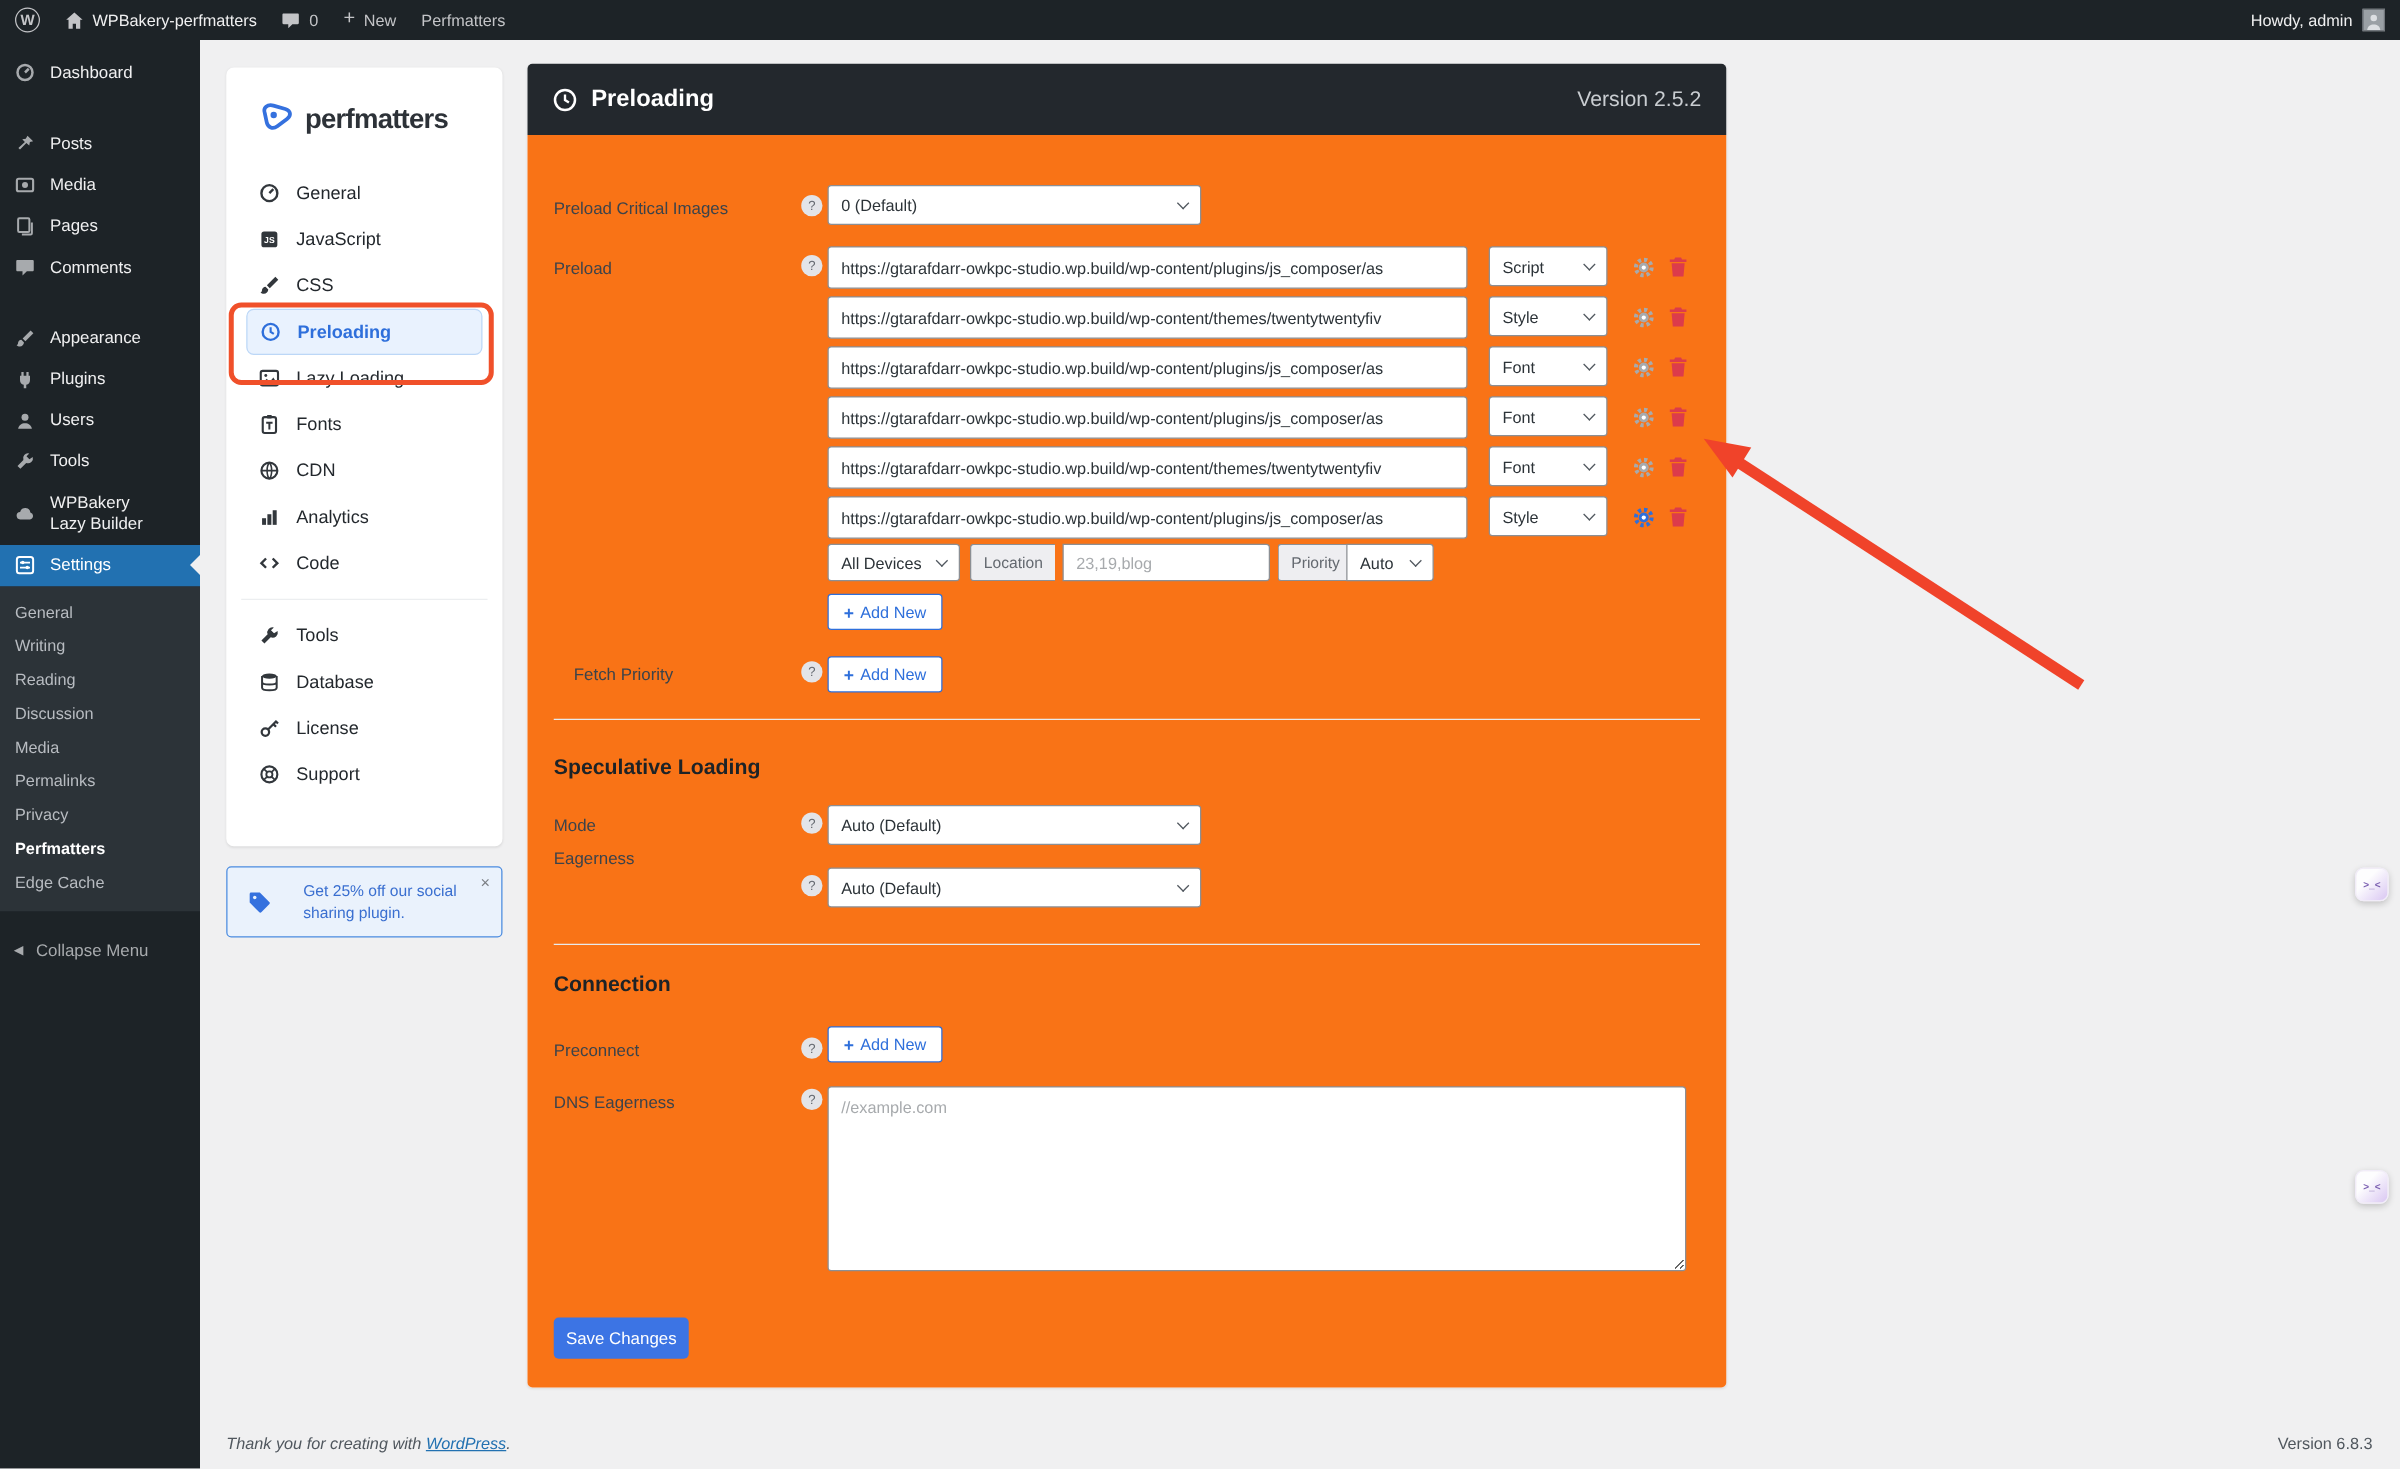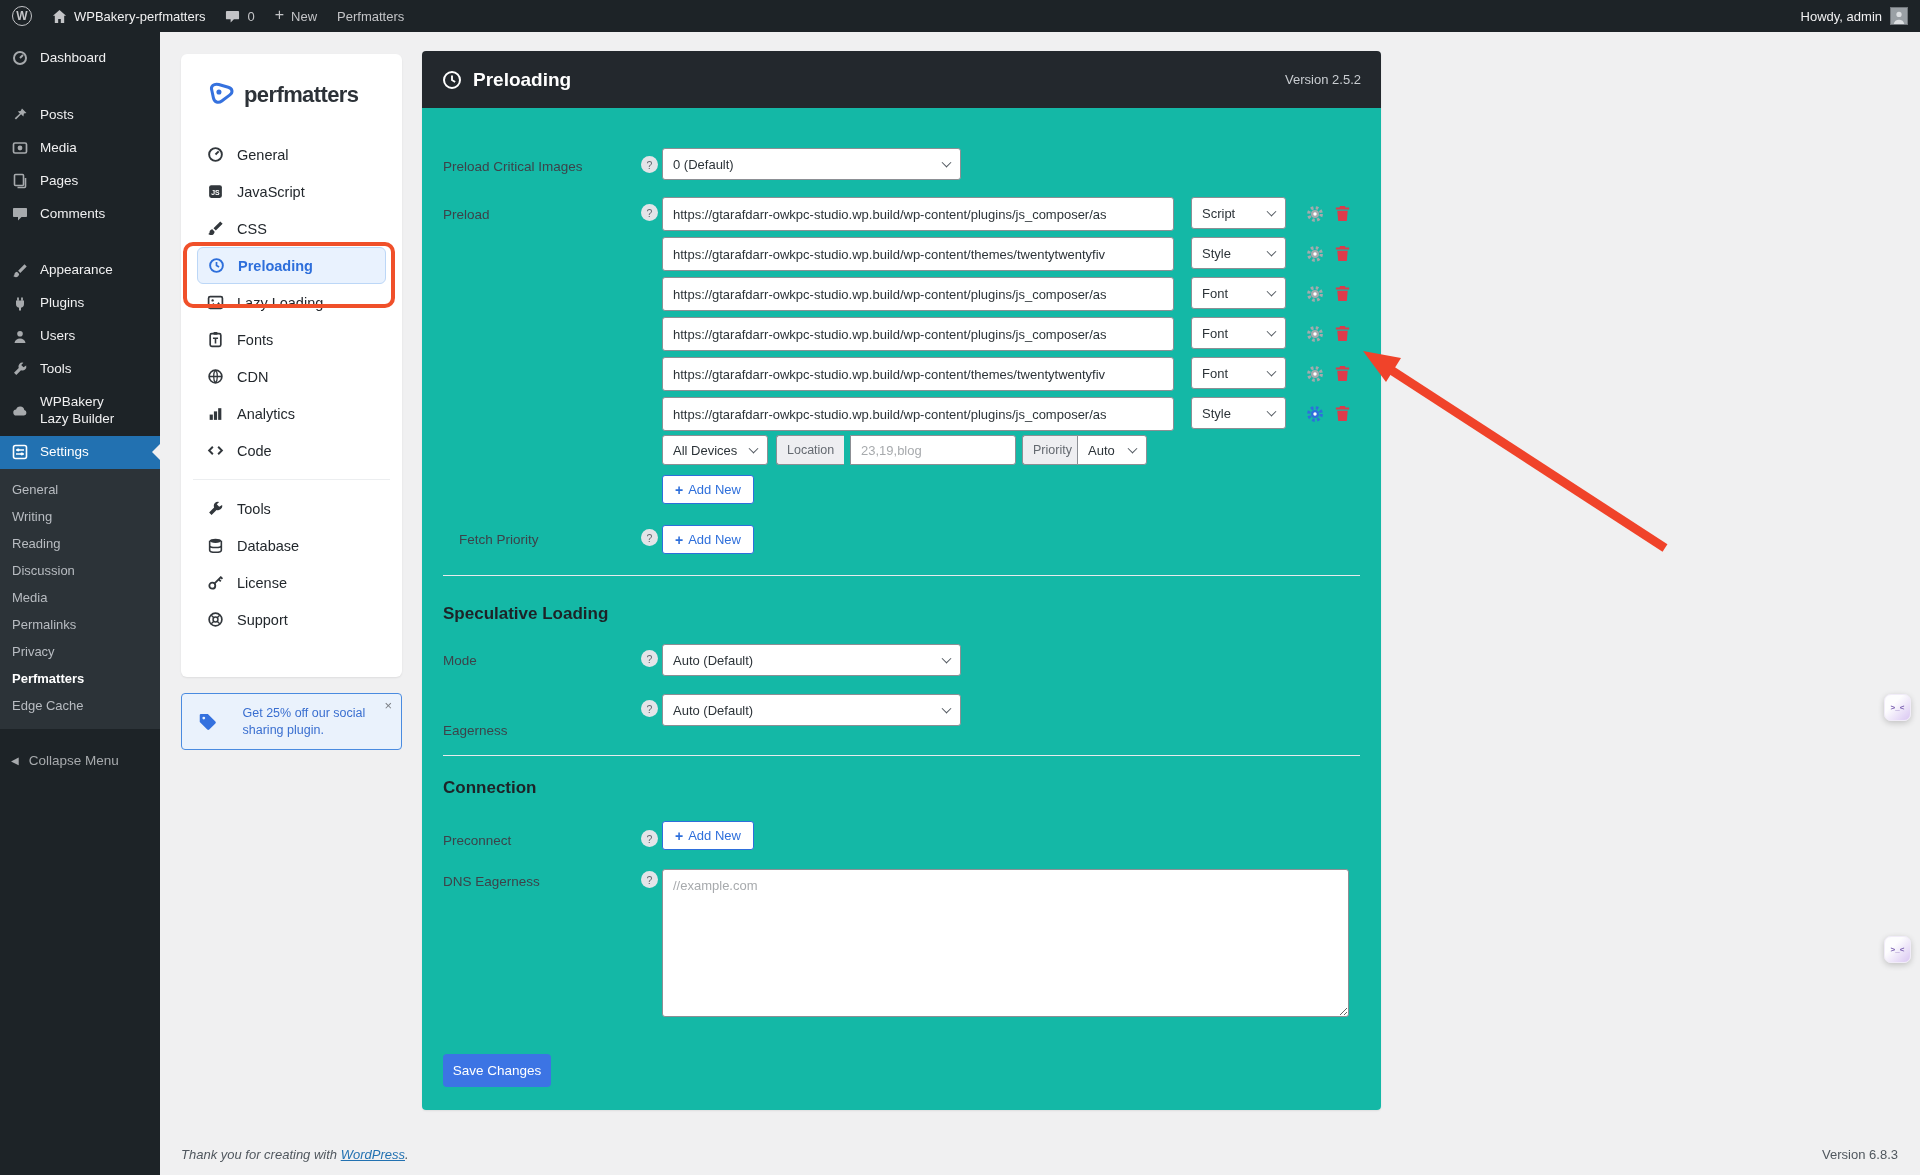--- a/index.html
+++ b/index.html
@@ -56,22 +56,22 @@
   .promo { position:absolute; left:181px; top:693px; width:221px; height:57px; background:#eaf2fc;
     border:1px solid #4a8be0; border-radius:4px; z-index:10; display:flex; align-items:center; padding:0 12px 0 16px; }
   .promo-text { font-size:12.5px; color:#3a6fd0; line-height:1.35; width:150px; margin-left:26px; }
   .promo-close { position:absolute; right:9px; top:4px; color:#7b7f84; font-size:13px; cursor:pointer; }
 
   
   .panel { position:absolute; left:422px; top:51px; width:959px; height:1059px; z-index:10;
     box-shadow:0 1px 2px rgba(0,0,0,.08); border-radius:4px; background:#fff; }
   .panel-head { height:57px; background:#23282d; border-radius:4px 4px 0 0; display:flex; align-items:center; padding:0 20px; }
   .panel-title { color:#fff; font-size:19px; font-weight:bold; margin-left:11px; }
-  .panel-ver { margin-left:auto; color:#c9cdd1; font-size:13px; }
-  .panel-body { position:relative; height:1002px; background:#14b8a6; border-radius:0 0 4px 4px; }
+  .panel-ver { margin-left:auto; color:#c9cdd1; font-size:17px; }
+  .panel-body { position:relative; height:1002px; background:#f97316; border-radius:0 0 4px 4px; }
 
   .flabel { position:absolute; left:21px; font-size:13.5px; color:#3c434a; }
   .help { position:absolute; width:17px; height:17px; border-radius:50%; background:#e3e4e8; color:#646970;
     font-size:10.5px; display:flex; align-items:center; justify-content:center; cursor:pointer; }
   .sel { position:absolute; height:32px; background:#fff; border:1px solid #8c8f94; border-radius:3px;
     font-size:13px; color:#2c3338; display:flex; align-items:center; padding:0 26px 0 10px; cursor:pointer; }
   .sel .chev { position:absolute; right:10px; top:50%; width:7px; height:7px; border-right:1.6px solid #50575e;
     border-bottom:1.6px solid #50575e; transform:translateY(-70%) rotate(45deg); }
   .sel.small { height:30px; }
   .txt { position:absolute; height:34px; border:1px solid #8c8f94; border-radius:3px; font-size:13px;
@@ -539,21 +539,21 @@
 
       <hr class="hdiv" style="top:467px;">
 
       <h2 class="shead" style="top:496px;">Speculative Loading</h2>
       <span class="flabel" style="top:545px;">Mode</span>
       <span class="help" style="left:219px; top:542px;">?</span>
       <div class="sel" style="left:240px; top:536px; width:299px;">
           <span>Auto (Default)</span>
           <i class="chev"></i>
         </div>
-      <span class="flabel" style="top:615px;">Eagerness</span>
+      <span class="flabel" style="top:571px;">Eagerness</span>
       <span class="help" style="left:219px; top:592px;">?</span>
       <div class="sel" style="left:240px; top:586px; width:299px;">
           <span>Auto (Default)</span>
           <i class="chev"></i>
         </div>
 
       <hr class="hdiv" style="top:647px;">
 
       <h2 class="shead" style="top:670px;">Connection</h2>
       <span class="flabel" style="top:725px;">Preconnect</span>

